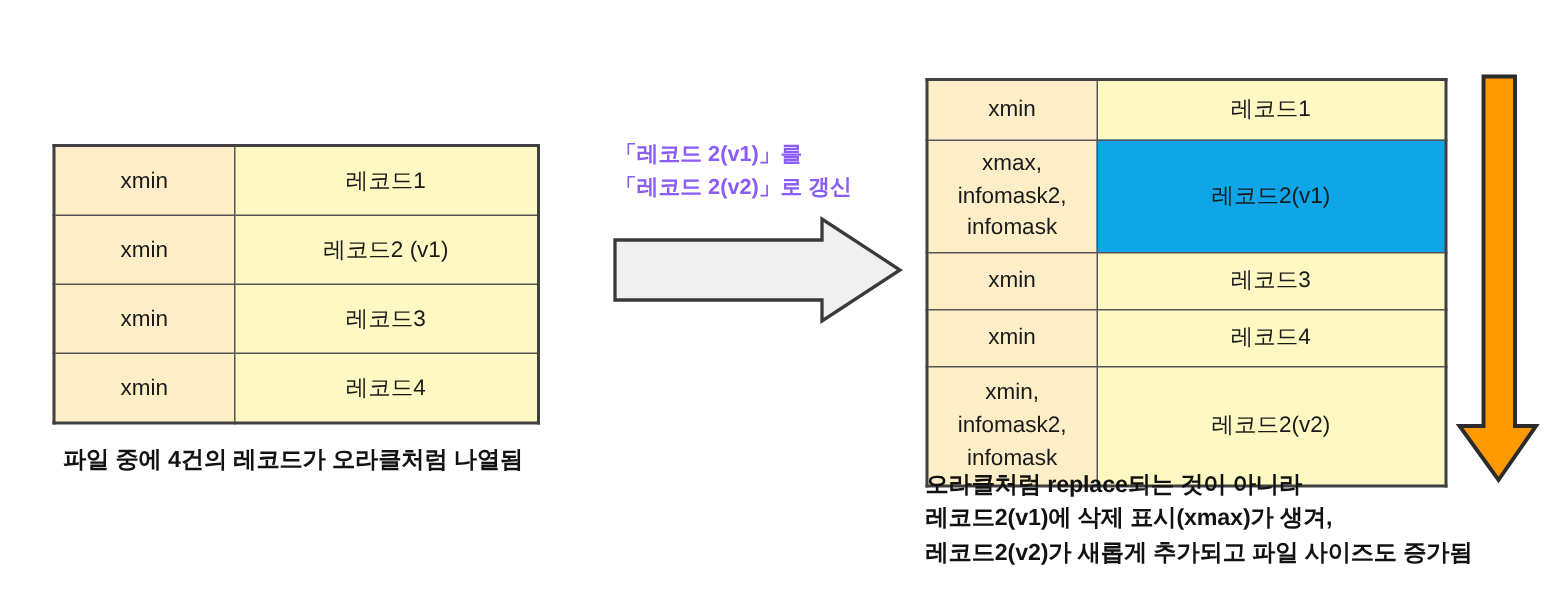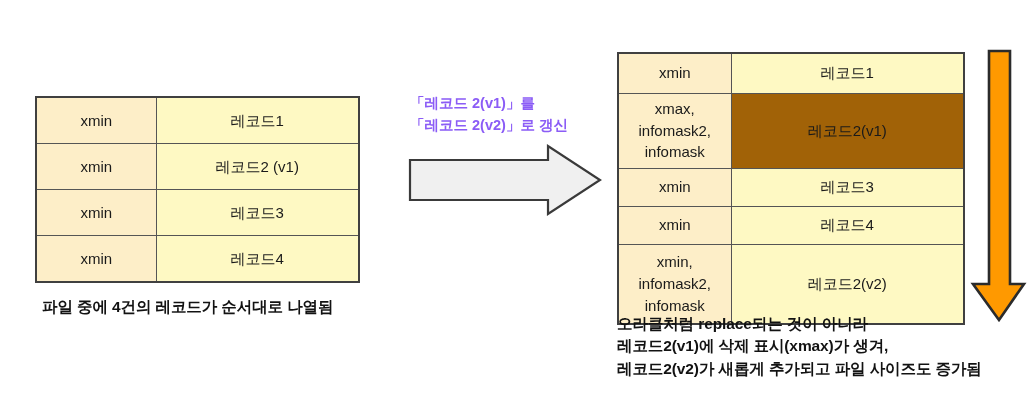--- a/index.html
+++ b/index.html
@@ -39,21 +39,21 @@
   }
   .cell-key {
     background: #fdeec8;
     font-size: 14.5px;
   }
   .cell-val {
     background: #fef9c3;
     font-size: 15.5px;
   }
   .cell-val.dead {
-    background: #a16207;
+    background: #0ea5e9;
   }
   .cell-key .multi {
     display: block;
     padding: 2px 0;
   }
 
   
   #left-table {
     left: 35px;
     top: 96px;
@@ -162,21 +162,21 @@
         <td class="cell-key">xmin</td>
         <td class="cell-val">레코드3</td>
       </tr>
       <tr>
         <td class="cell-key">xmin</td>
         <td class="cell-val">레코드4</td>
       </tr>
     </tbody>
   </table>
 
-  <div class="caption" id="left-caption">파일 중에 4건의 레코드가 순서대로 나열됨</div>
+  <div class="caption" id="left-caption">파일 중에 4건의 레코드가 오라클처럼 나열됨</div>
 
   <div id="update-note">「레코드 2(v1)」를
 「레코드 2(v2)」로 갱신</div>
 
   <svg id="right-arrow" viewBox="0 0 194 72">
     <polygon points="2,16 140,16 140,2 192,36 140,70 140,56 2,56" fill="#f0f0f0" stroke="#3a3a3a" stroke-width="2.2" stroke-linejoin="miter"></polygon>
   </svg>
 
   <table class="rec-table" id="right-table">
     <colgroup>

